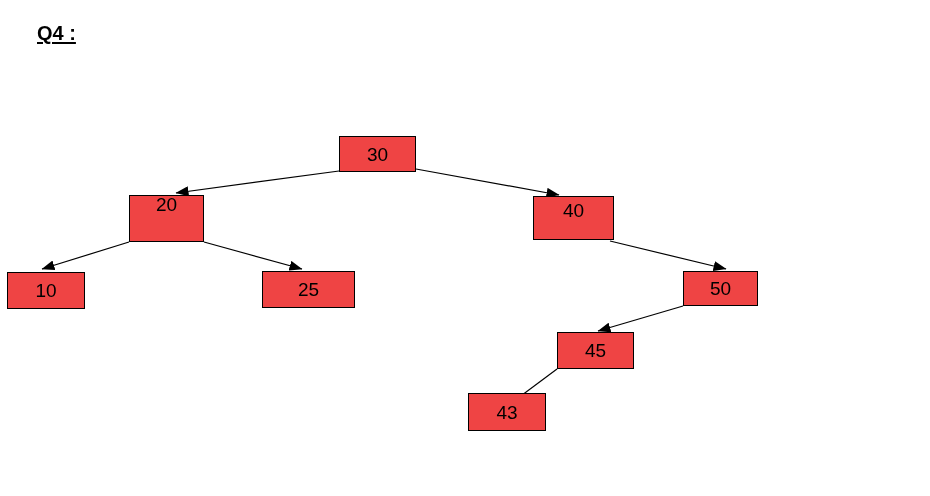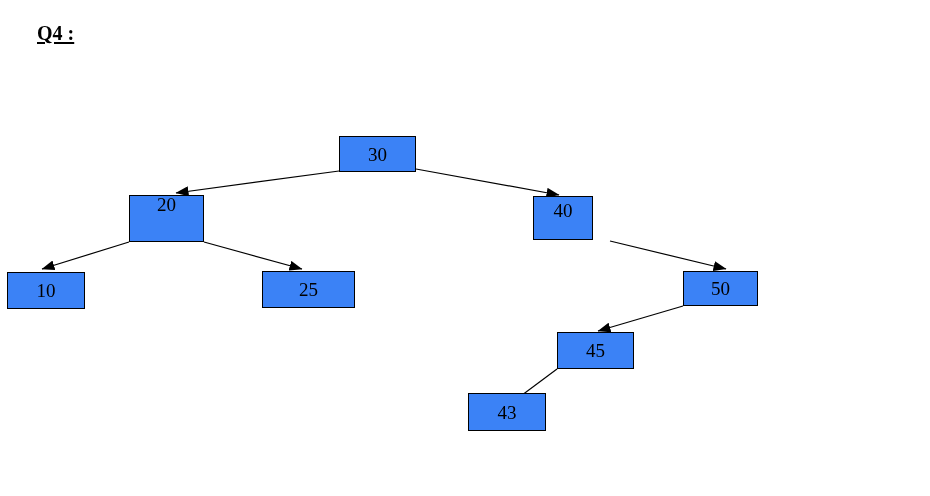--- a/index.html
+++ b/index.html
@@ -2,21 +2,21 @@
 <html><head>
 <meta charset="utf-8">
 <style>
   html, body { margin: 0; padding: 0; background: #ffffff; }
   .page {
     position: relative;
     width: 930px;
     height: 496px;
     background: #ffffff;
     color: #000000;
-    font-family: Liberation Serif, serif;
+    font-family: Liberation Sans, sans-serif;
     overflow: hidden;
   }
   .q-title {
     position: absolute;
     left: 37px;
     top: 21px;
     font-size: 20px;
     font-weight: bold;
     text-decoration: underline;
     text-underline-offset: 2px;
@@ -39,21 +39,21 @@
   }
   .edge-layer {
     position: absolute;
     left: 0; top: 0;
     pointer-events: none;
   }
   .node {
     position: absolute;
     box-sizing: border-box;
     border: 1.5px solid #000000;
-    background: #3b82f6;
+    background: #ef4444;
     display: flex;
     align-items: center;
     justify-content: center;
     font-size: 19px;
     line-height: 1;
   }
 </style>
 </head>
 <body>
 
@@ -75,21 +75,21 @@
         <line x1="416" y1="169" x2="559" y2="195" stroke="#000000" stroke-width="1.2" marker-end="url(#arrowhead)"></line>
         <line x1="129" y1="242" x2="42" y2="269" stroke="#000000" stroke-width="1.2" marker-end="url(#arrowhead)"></line>
         <line x1="204" y1="242" x2="302" y2="269" stroke="#000000" stroke-width="1.2" marker-end="url(#arrowhead)"></line>
         <line x1="610" y1="241" x2="726" y2="269" stroke="#000000" stroke-width="1.2" marker-end="url(#arrowhead)"></line>
         <line x1="683" y1="306" x2="598" y2="331" stroke="#000000" stroke-width="1.2" marker-end="url(#arrowhead)"></line>
         <line x1="557" y1="369" x2="506" y2="407" stroke="#000000" stroke-width="1.2" marker-end="url(#arrowhead)"></line>
       </svg>
 
   <div class="node" style="left: 339px; top: 136px; width: 77px; height: 36px;">30</div>
       <div class="node" style="left: 129px; top: 195px; width: 75px; height: 47px; padding-bottom: 28px;">20</div>
-      <div class="node" style="left: 533px; top: 196px; width: 60px; height: 44px; padding-bottom: 16px;">40</div>
+      <div class="node" style="left: 533px; top: 196px; width: 81px; height: 44px; padding-bottom: 16px;">40</div>
       <div class="node" style="left: 7px; top: 272px; width: 78px; height: 37px;">10</div>
       <div class="node" style="left: 262px; top: 271px; width: 93px; height: 37px;">25</div>
       <div class="node" style="left: 683px; top: 271px; width: 75px; height: 35px;">50</div>
       <div class="node" style="left: 557px; top: 332px; width: 77px; height: 37px;">45</div>
       <div class="node" style="left: 468px; top: 393px; width: 78px; height: 38px;">43</div>
     </div>
 
 </div>
 
 </body></html>

